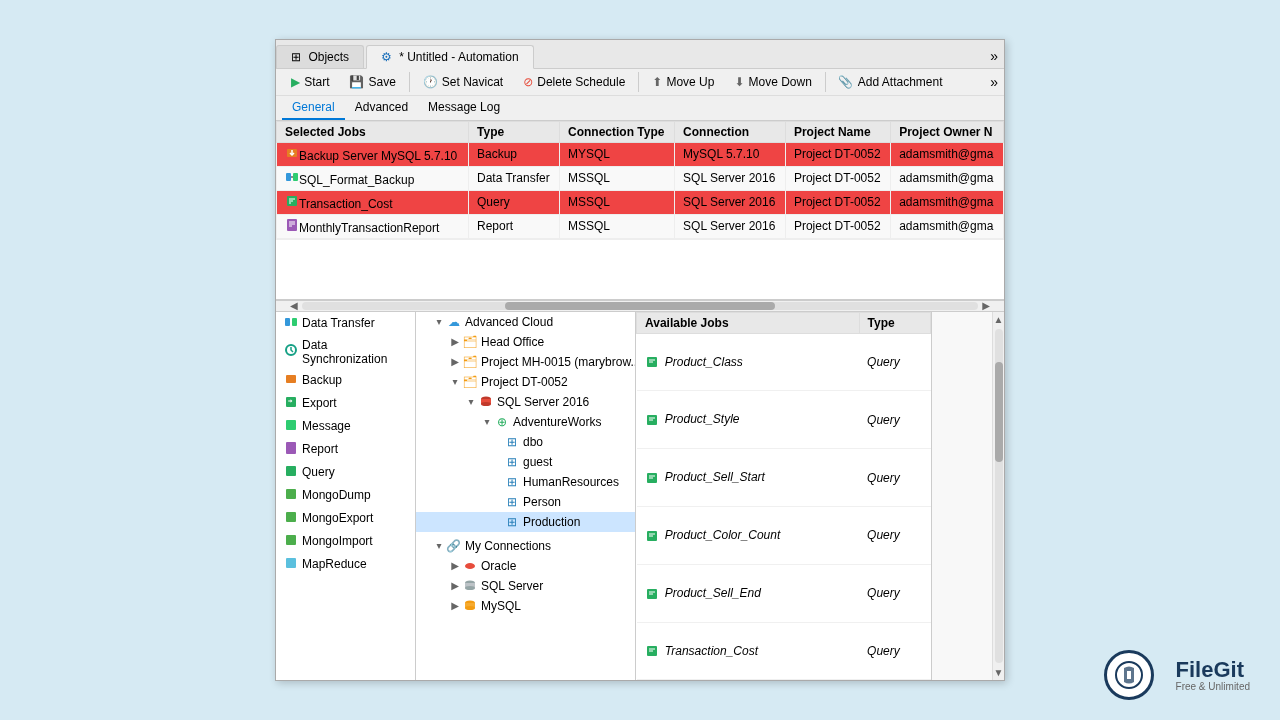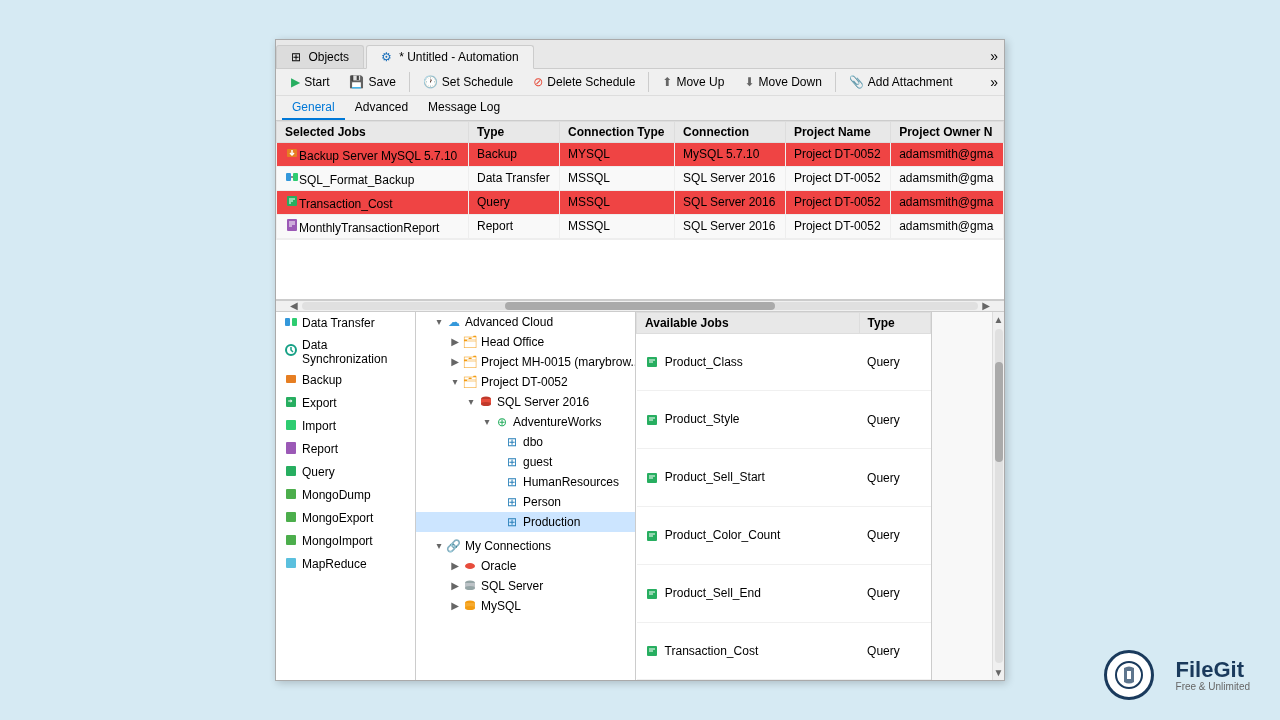--- a/index.html
+++ b/index.html
@@ -237,20 +237,21 @@
       background: #e8e8e8;
       border: 1px solid #ddd;
       padding: 3px 8px;
       text-align: left;
       font-weight: 600;
     }
     .avail-table td {
       border-bottom: 1px solid #f0f0f0;
       padding: 21px 8px;
       white-space: nowrap;
+      font-style: italic;
     }
     
     .right-empty-panel {
       width: 60px;
       background: #f8f8f8;
     }
     
     .v-scrollbar {
       width: 12px;
       background: #f0f0f0;
@@ -341,21 +342,21 @@
       <span style="color:#27ae60;">▶</span>
       <span>Start</span>
     </button>
     <button class="toolbar-btn">
       <span style="color:#2980b9;">💾</span>
       <span>Save</span>
     </button>
     <div class="toolbar-separator"></div>
     <button class="toolbar-btn">
       <span style="color:#666;">🕐</span>
-      <span>Set Schedule</span>
+      <span>Set Navicat</span>
     </button>
     <button class="toolbar-btn">
       <span style="color:#e74c3c;">⊘</span>
       <span>Delete Schedule</span>
     </button>
     <div class="toolbar-separator"></div>
     <button class="toolbar-btn">
       <span style="color:#666;">⬆</span>
       <span>Move Up</span>
     </button>
@@ -503,21 +504,21 @@
             <span><svg width="14" height="14" viewBox="0 0 14 14">
                 <rect x="2" y="2" width="10" height="10" rx="1" fill="#27ae60"></rect>
                 <path d="M5 7 L9 7 L9 5 L12 8 L9 11 L9 9 L5 9 Z" fill="white" transform="scale(0.6) translate(2,2)"></path>
               </svg></span>
             <span>Export</span>
           </div>
           <div class="job-type-item">
             <span><svg width="14" height="14" viewBox="0 0 14 14">
                 <rect x="2" y="2" width="10" height="10" rx="1" fill="#2ecc71"></rect>
               </svg></span>
-            <span>Import</span>
+            <span>Message</span>
           </div>
           <div class="job-type-item">
             <span><svg width="14" height="14" viewBox="0 0 14 14">
                 <rect x="2" y="1" width="10" height="12" rx="1" fill="#9b59b6"></rect>
               </svg></span>
             <span>Report</span>
           </div>
           <div class="job-type-item">
             <span><svg width="14" height="14" viewBox="0 0 14 14">
                 <rect x="2" y="2" width="10" height="10" rx="1" fill="#27ae60"></rect>

